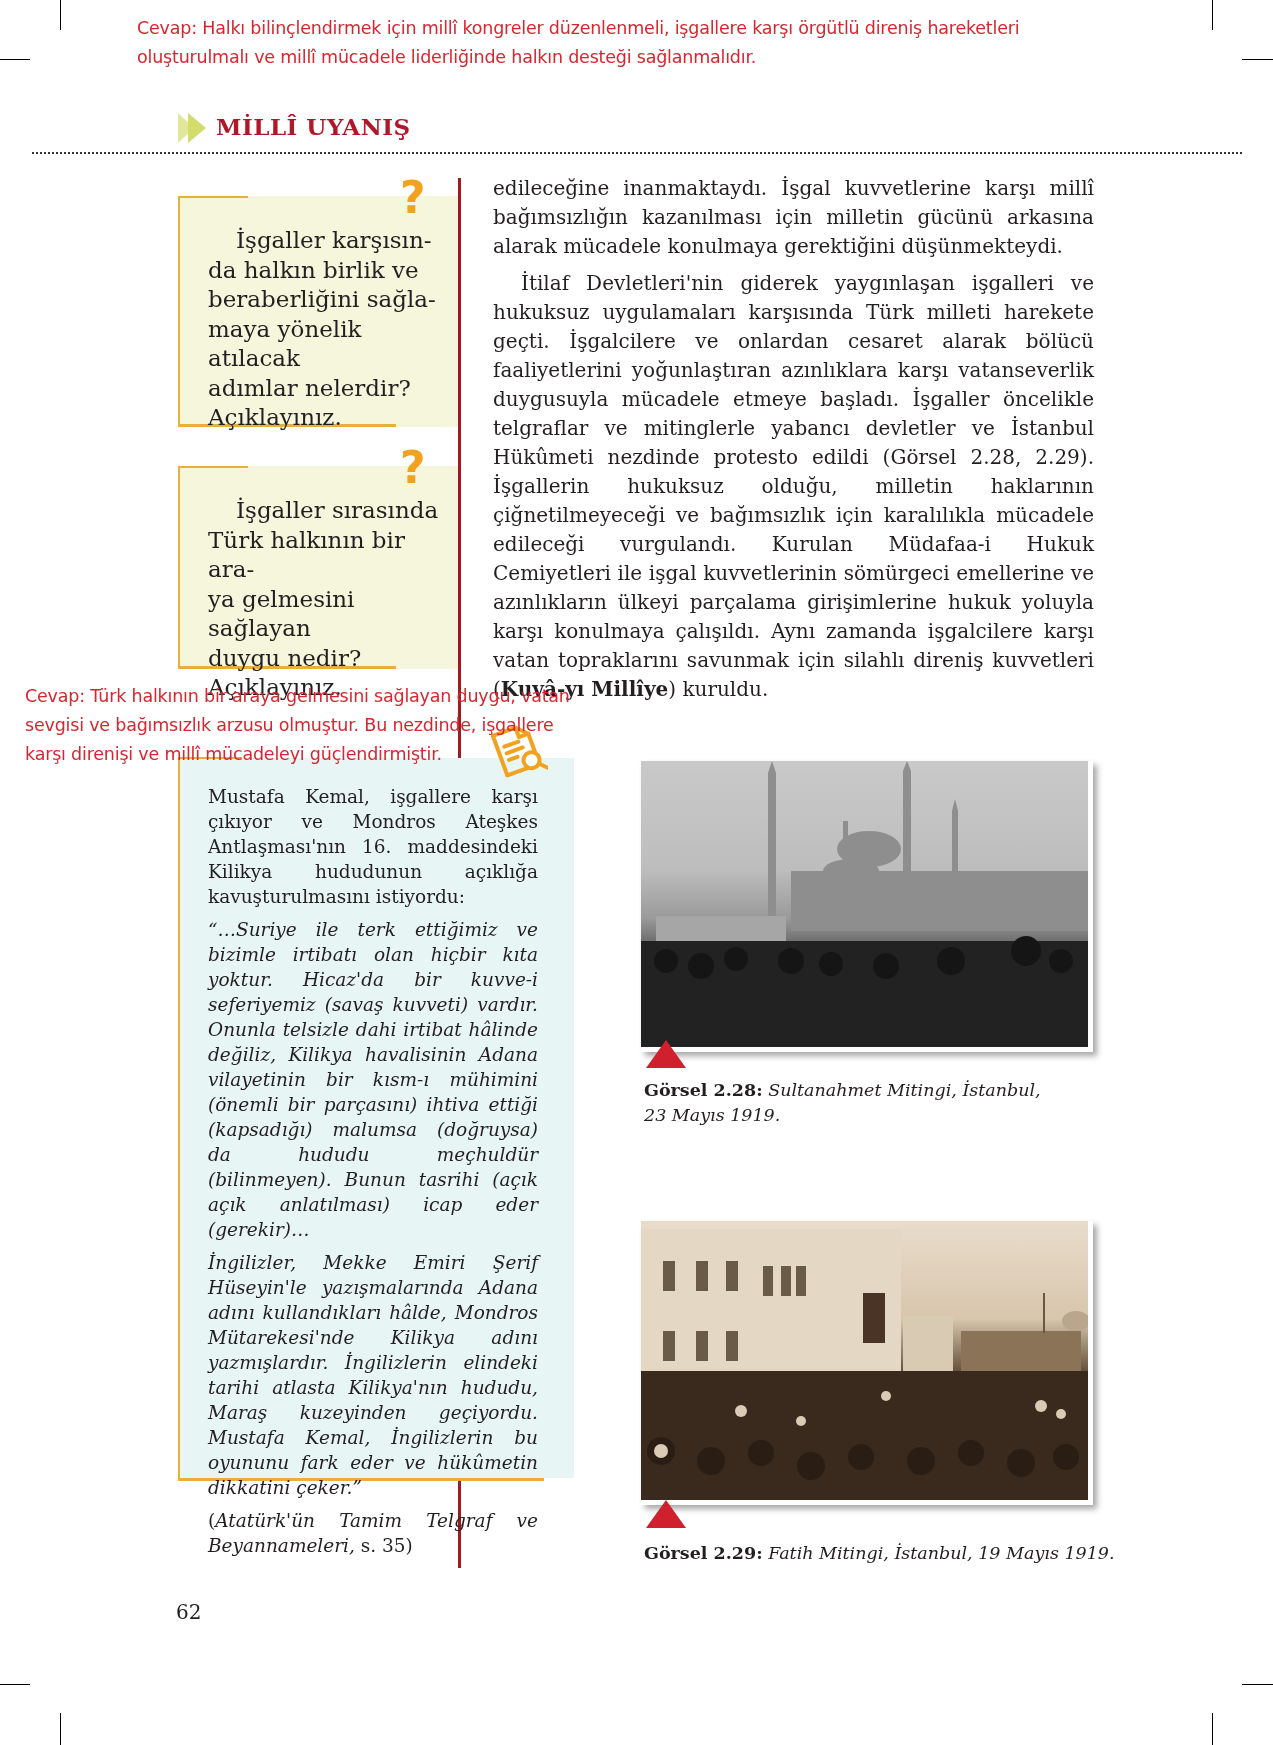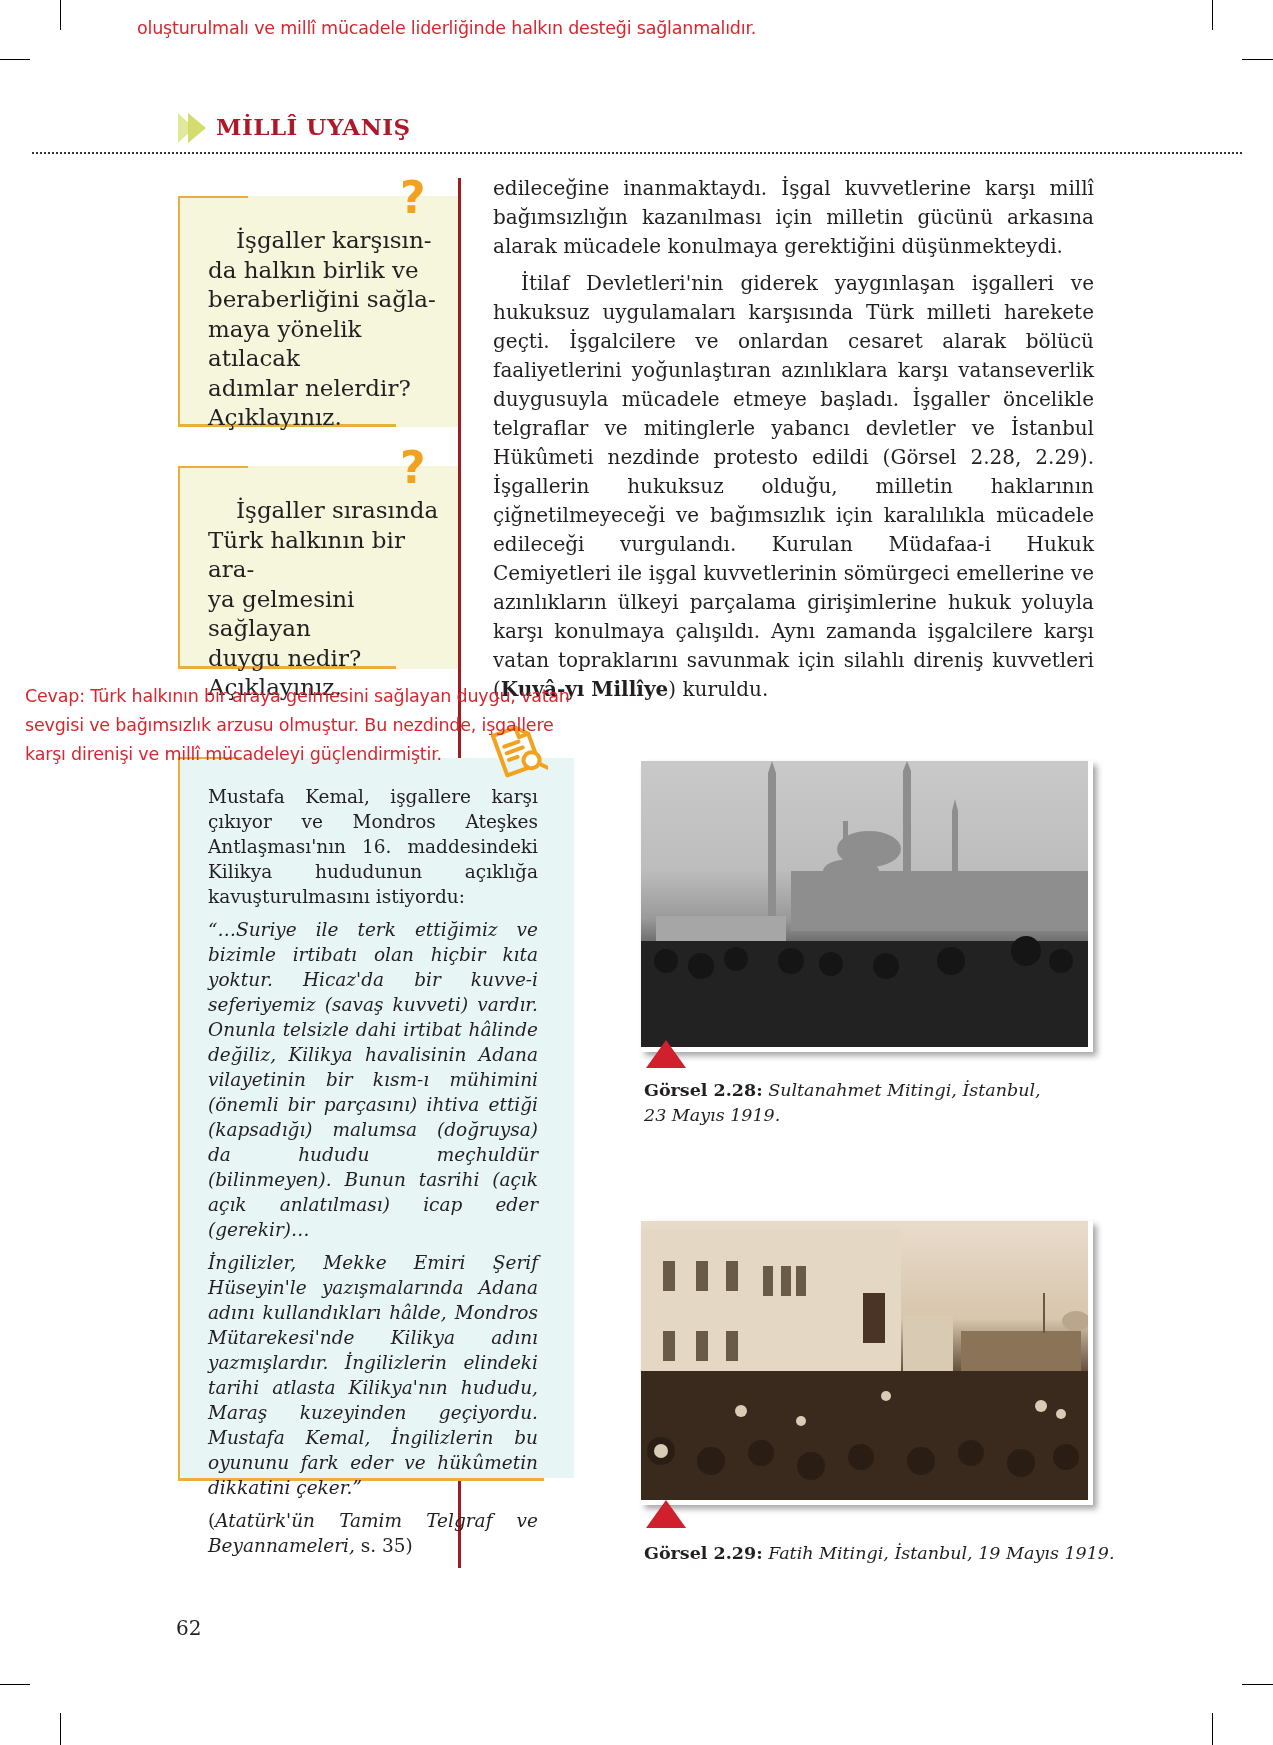--- a/index.html
+++ b/index.html
@@ -93,35 +93,36 @@
     position: absolute; width: 0; height: 0;
     border-left: 20px solid transparent; border-right: 20px solid transparent;
     border-bottom: 28px solid #d0202d;
   }
   .caption {
     position: absolute; font-family: "DejaVu Serif", serif; font-size: 17.5px; line-height: 25px; color: #231f20;
   }
   .caption b { font-weight: bold; }
   .caption i { font-style: italic; }
 
-  .page-num { position: absolute; left: 176px; top: 1600px; font-family: "DejaVu Serif", serif; font-size: 20px; color: #231f20; margin-top: 16px; }
+  .page-num { position: absolute; left: 176px; top: 1600px; font-family: "DejaVu Serif", serif; font-size: 20px; color: #231f20; }
 </style>
 </head>
 <body>
 
 <div class="crop-v" style="left:60px; top:0; height:30px;"></div>
 <div class="crop-h" style="left:0; top:59px; width:30px;"></div>
 <div class="crop-v" style="left:1212px; top:0; height:30px;"></div>
 <div class="crop-h" style="left:1242px; top:59px; width:31px;"></div>
 <div class="crop-h" style="left:0; top:1684px; width:30px;"></div>
 <div class="crop-v" style="left:60px; top:1713px; height:32px;"></div>
 <div class="crop-h" style="left:1242px; top:1684px; width:31px;"></div>
 <div class="crop-v" style="left:1212px; top:1713px; height:32px;"></div>
 
 <div class="answer" style="left:137px; top:14px;">
+  <div>Cevap: Halkı bilinçlendirmek için millî kongreler düzenlenmeli, işgallere karşı örgütlü direniş hareketleri</div>
   <div>oluşturulmalı ve millî mücadele liderliğinde halkın desteği sağlanmalıdır.</div>
 </div>
 
 <div class="heading-wrap">
   <div class="heading-arrow">
       <div class="a1"></div>
       <div class="a2"></div>
     </div>
   <div class="heading-text">MİLLÎ UYANIŞ</div>
 </div>

